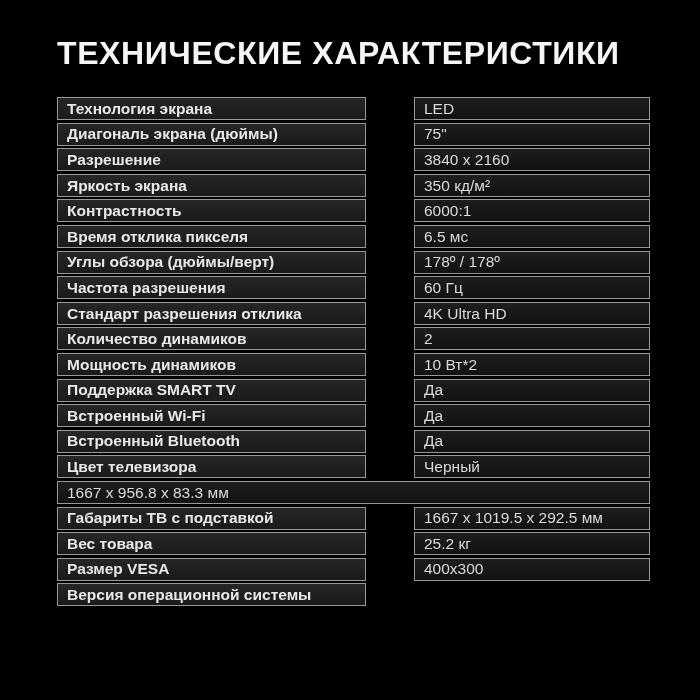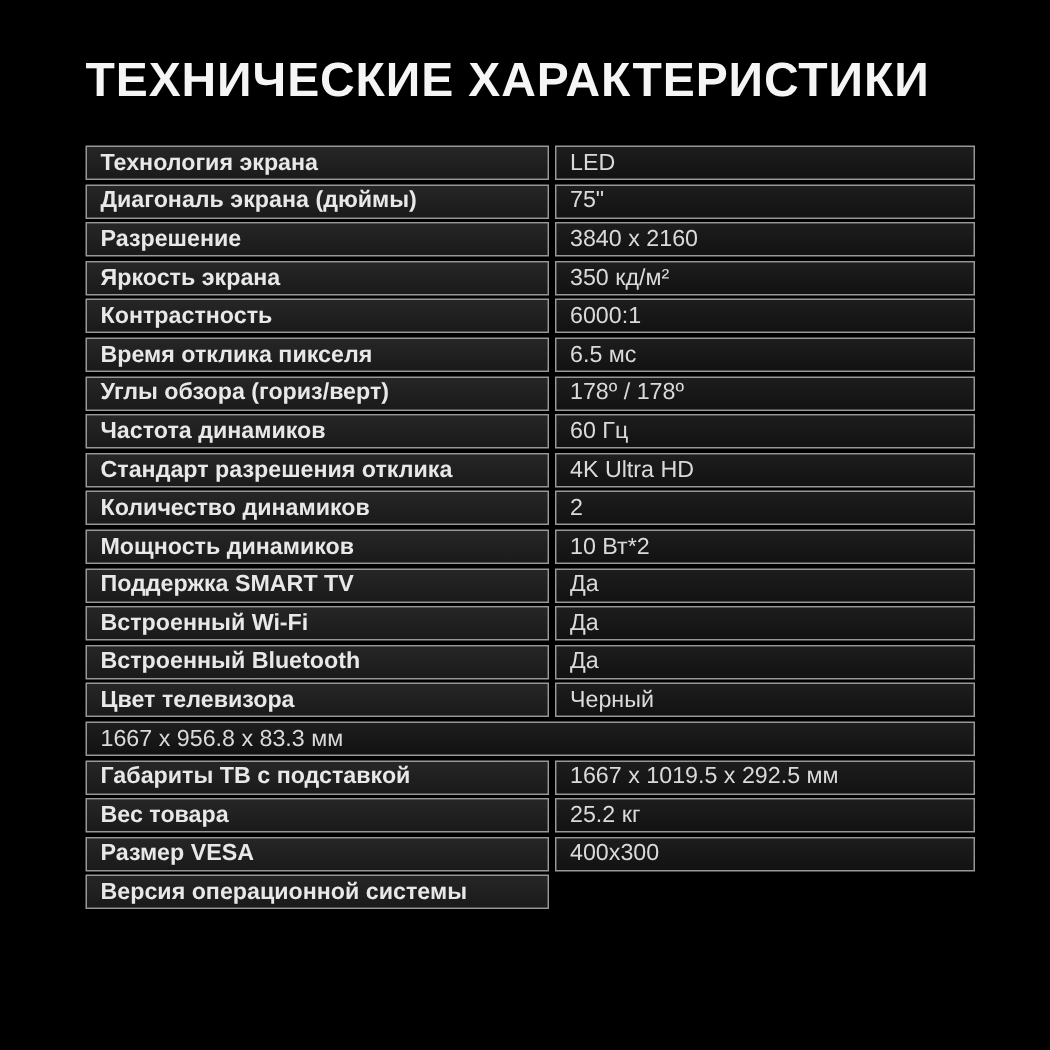--- a/index.html
+++ b/index.html
@@ -27,20 +27,21 @@
     white-space: nowrap;
   }
   .spec-table {
     margin-top: 28px;
     width: 593px;
   }
   .spec-row {
     display: flex;
     height: 23px;
     margin-bottom: 2.6px;
+    gap: 44px;
   }
   .cell {
     box-sizing: border-box;
     border: 1px solid #989898;
     display: flex;
     align-items: center;
     padding-left: 9px;
     font-size: 15.5px;
     line-height: 1;
     white-space: nowrap;
@@ -85,25 +86,25 @@
       </div>
       <div class="spec-row">
         <div class="cell label">Контрастность</div>
         <div class="cell value">6000:1</div>
       </div>
       <div class="spec-row">
         <div class="cell label">Время отклика пикселя</div>
         <div class="cell value">6.5 мс</div>
       </div>
       <div class="spec-row">
-        <div class="cell label">Углы обзора (гориз/верт)</div>
+        <div class="cell label">Углы обзора (дюймы/верт)</div>
         <div class="cell value">178º / 178º</div>
       </div>
       <div class="spec-row">
-        <div class="cell label">Частота динамиков</div>
+        <div class="cell label">Частота разрешения</div>
         <div class="cell value">60 Гц</div>
       </div>
       <div class="spec-row">
         <div class="cell label">Стандарт разрешения отклика</div>
         <div class="cell value">4K Ultra HD</div>
       </div>
       <div class="spec-row">
         <div class="cell label">Количество динамиков</div>
         <div class="cell value">2</div>
       </div>

